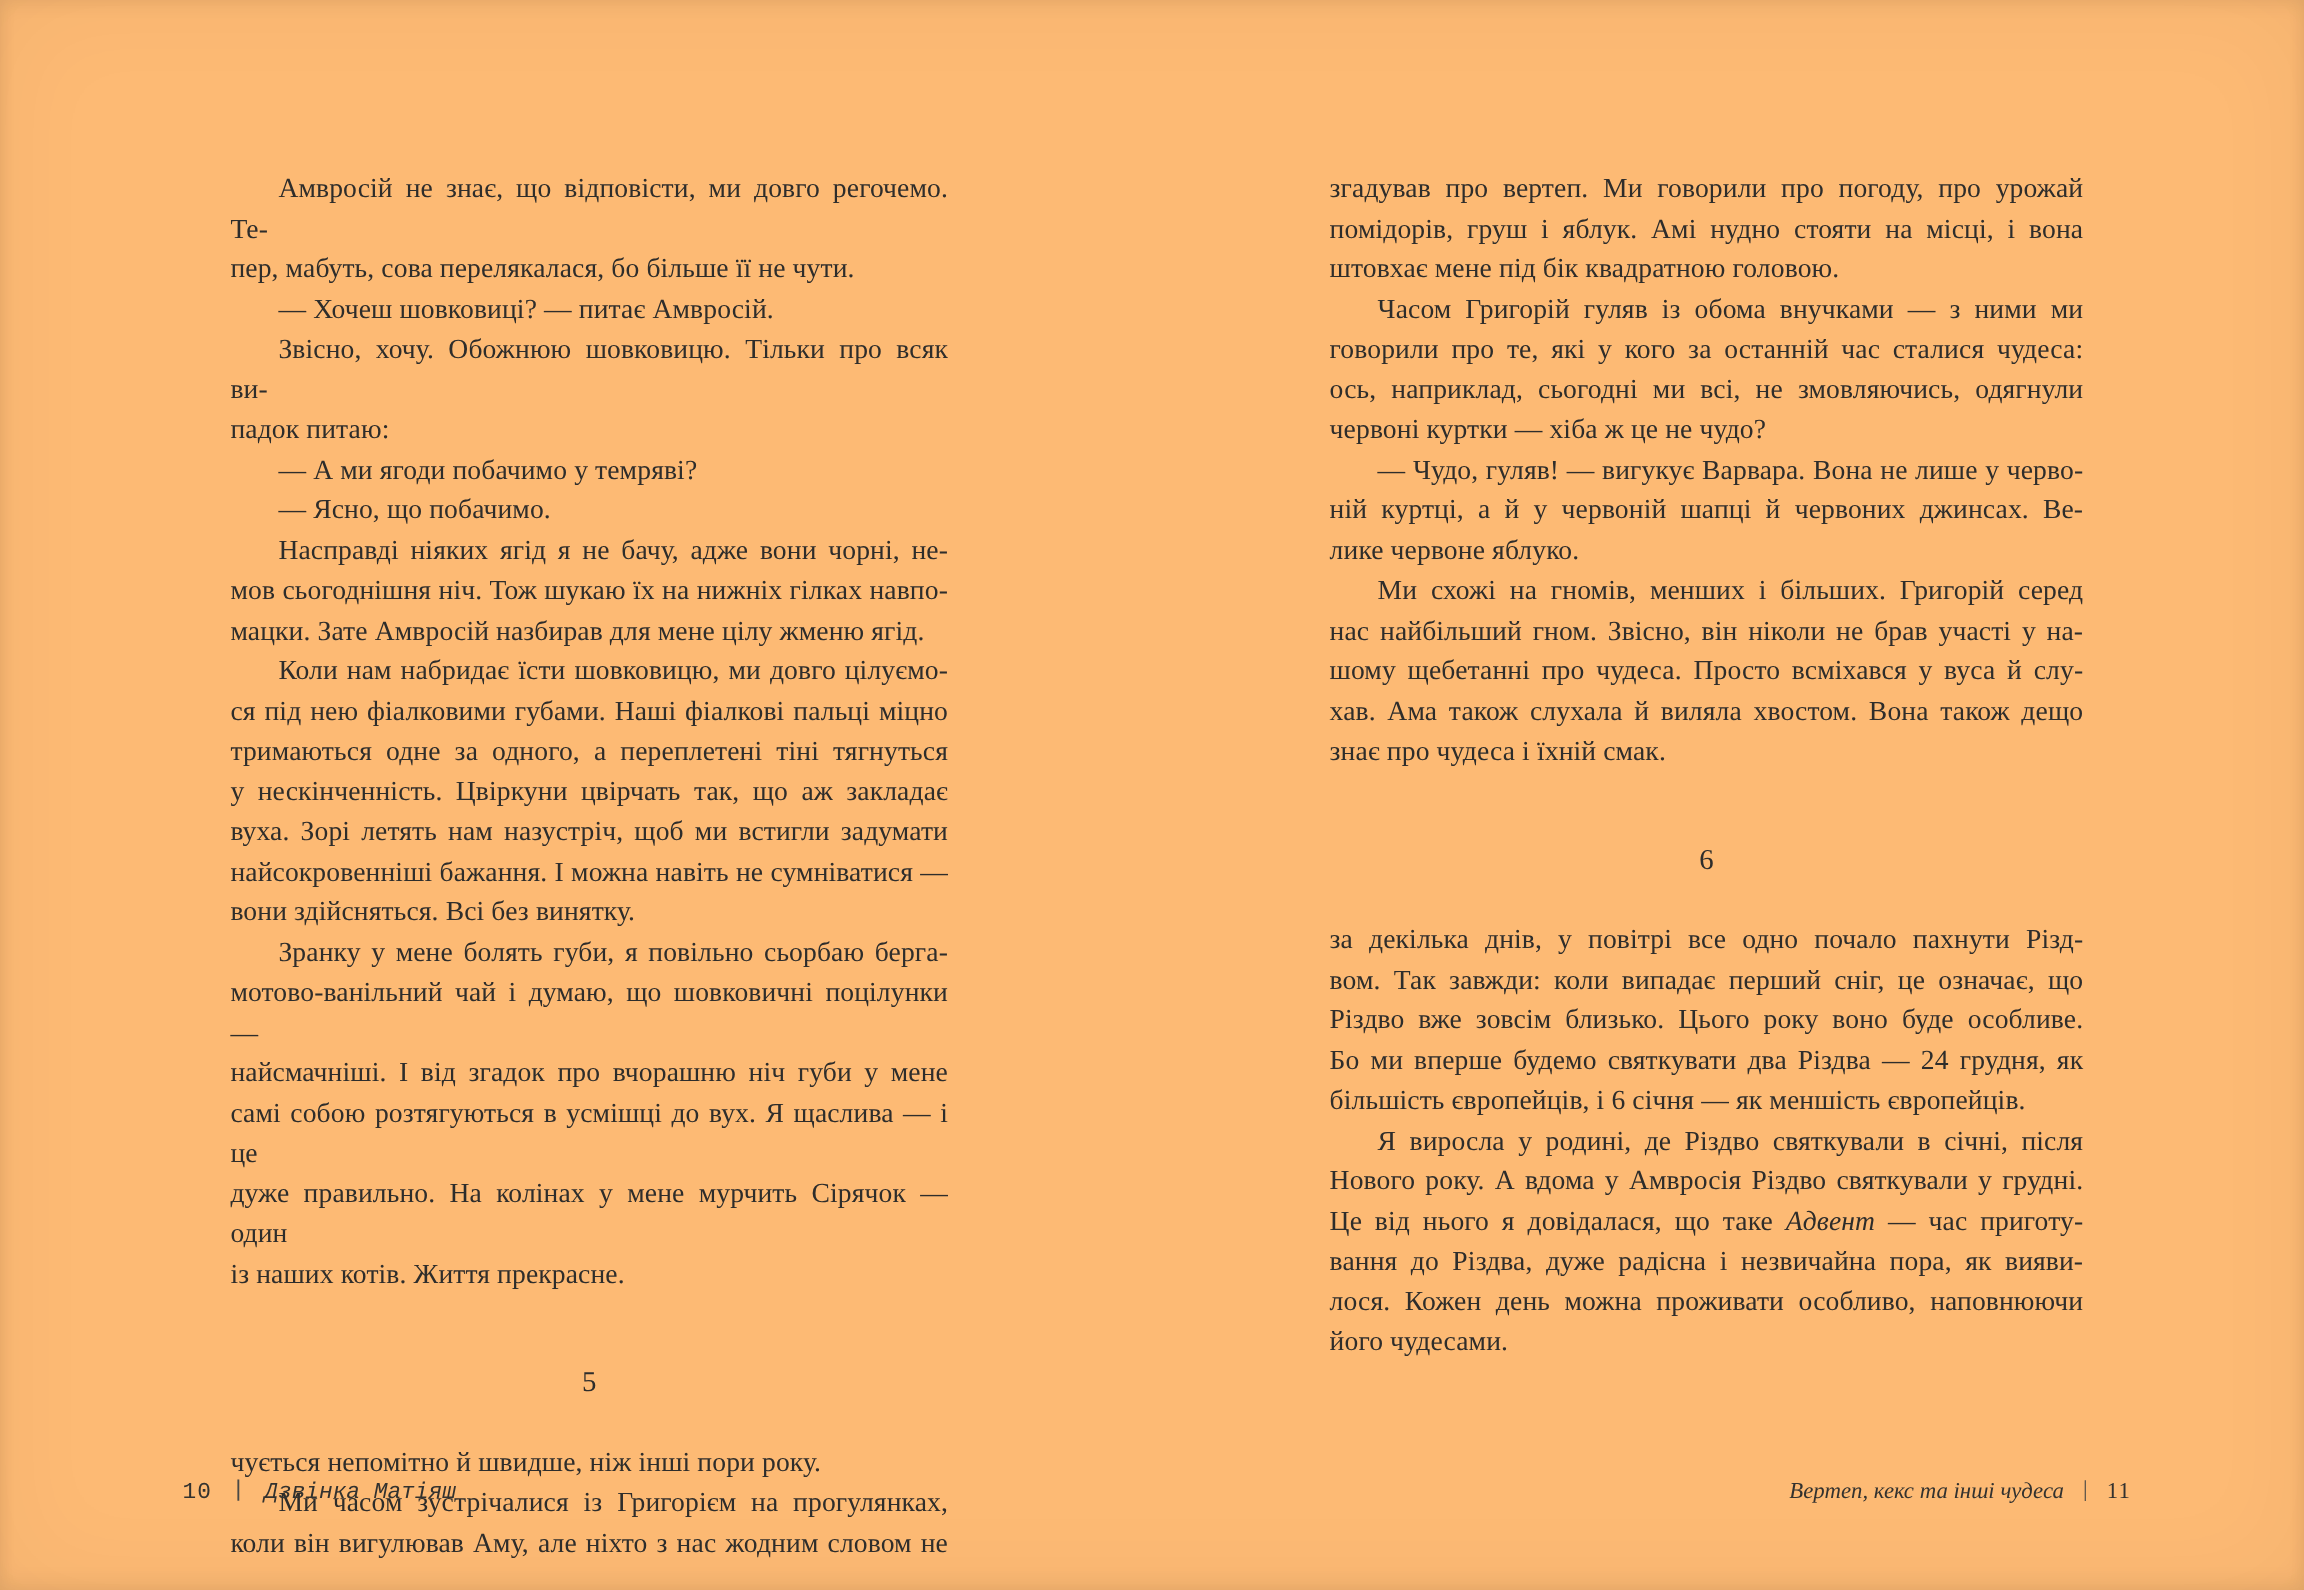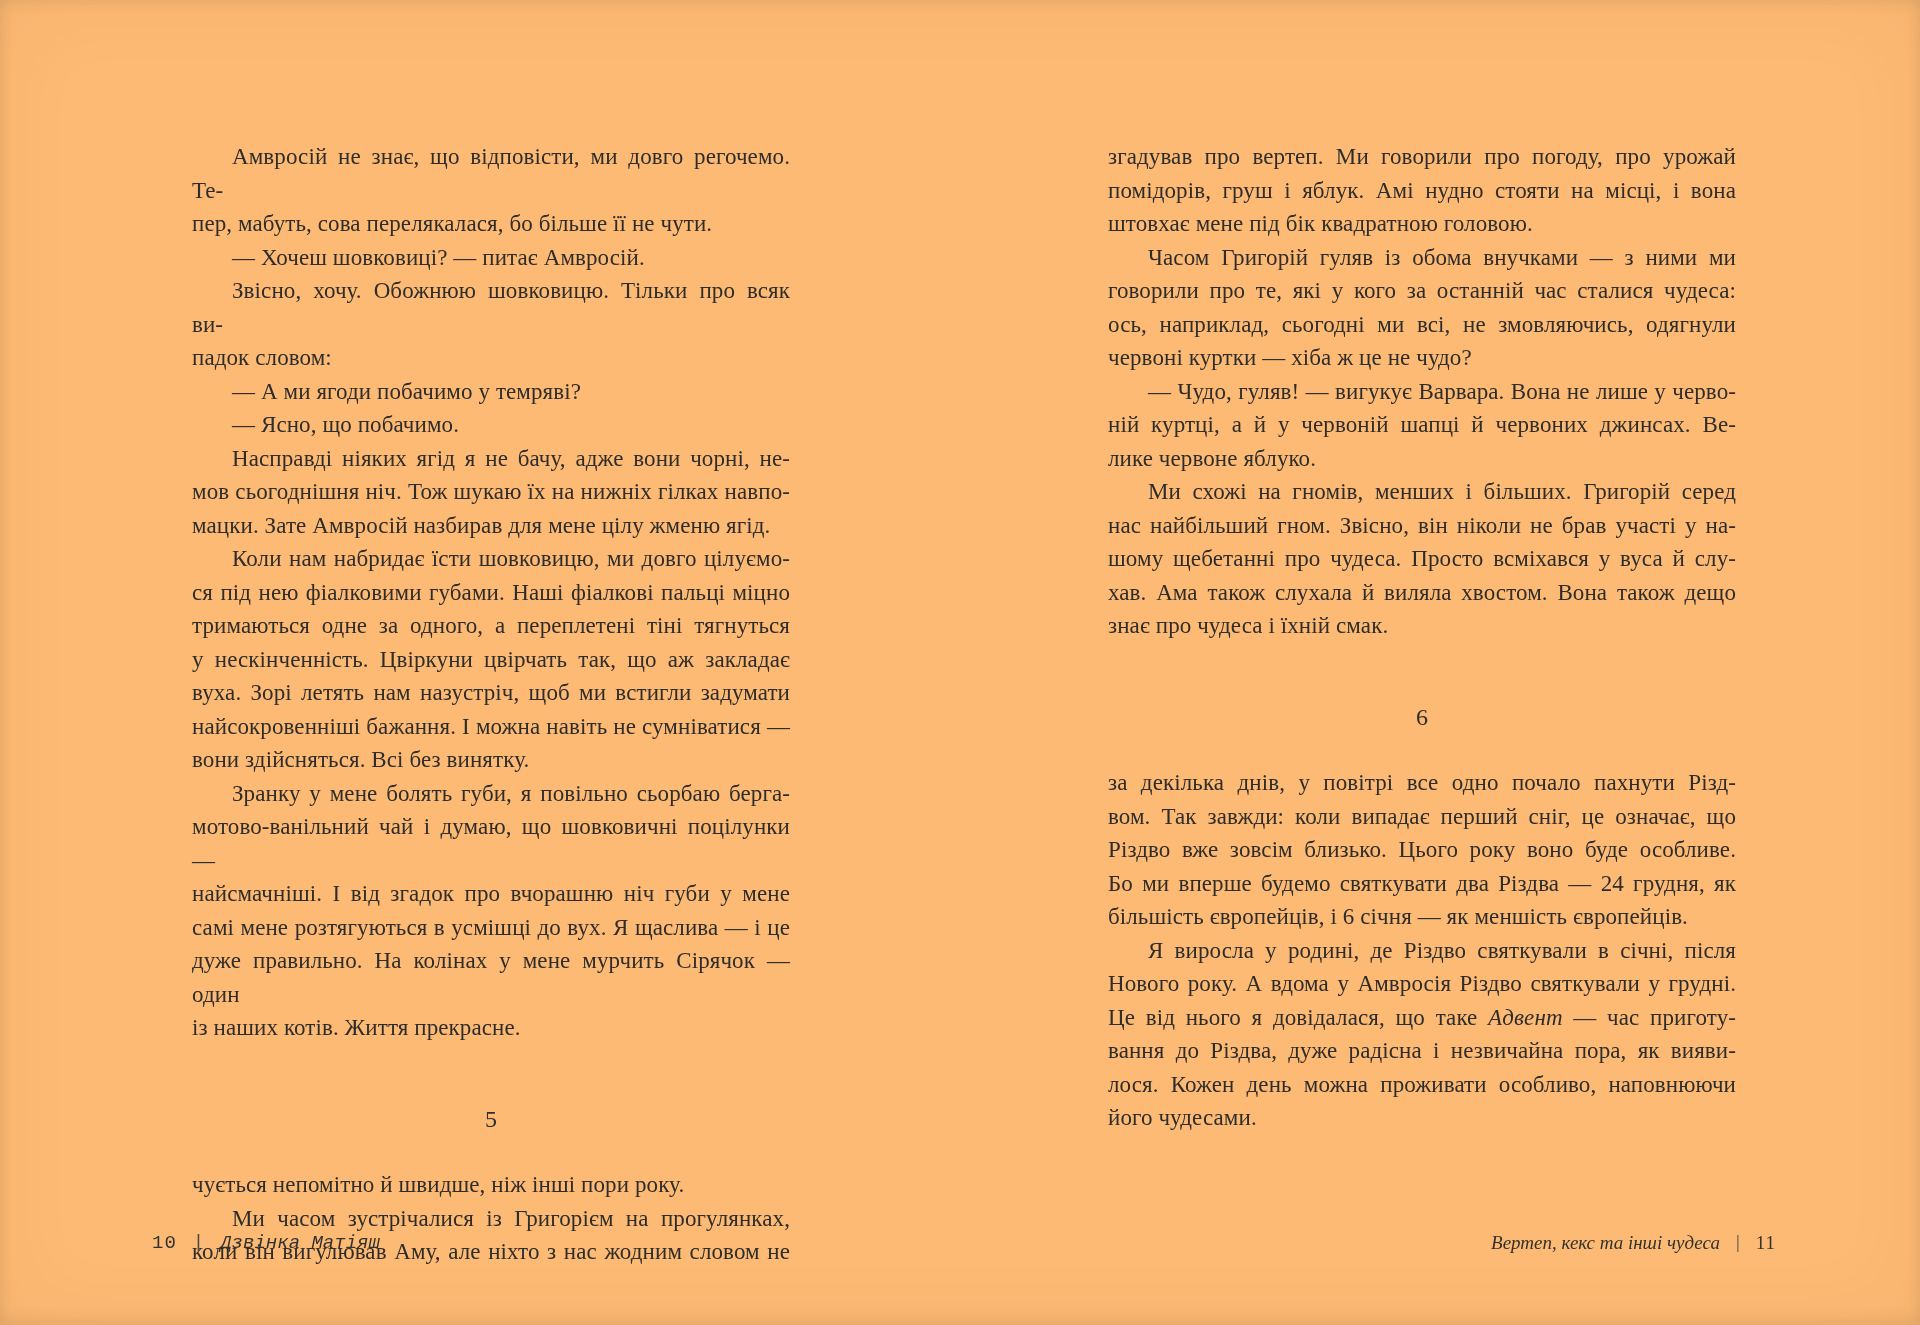--- a/index.html
+++ b/index.html
@@ -79,37 +79,37 @@
 <body>
 
 <div class="spread">
 
   <div class="page left">
     <div class="text-block">
         <div class="line indent">Амвросій не знає, що відповісти, ми довго регочемо. Те-</div>
         <div class="line para-end">пер, мабуть, сова перелякалася, бо більше її не чути.</div>
         <div class="line indent para-end">— Хочеш шовковиці? — питає Амвросій.</div>
         <div class="line indent">Звісно, хочу. Обожнюю шовковицю. Тільки про всяк ви-</div>
-        <div class="line para-end">падок словом:</div>
+        <div class="line para-end">падок питаю:</div>
         <div class="line indent para-end">— А ми ягоди побачимо у темряві?</div>
         <div class="line indent para-end">— Ясно, що побачимо.</div>
         <div class="line indent">Насправді ніяких ягід я не бачу, адже вони чорні, не-</div>
         <div class="line">мов сьогоднішня ніч. Тож шукаю їх на нижніх гілках навпо-</div>
         <div class="line para-end">мацки. Зате Амвросій назбирав для мене цілу жменю ягід.</div>
         <div class="line indent">Коли нам набридає їсти шовковицю, ми довго цілуємо-</div>
         <div class="line">ся під нею фіалковими губами. Наші фіалкові пальці міцно</div>
         <div class="line">тримаються одне за одного, а переплетені тіні тягнуться</div>
         <div class="line">у нескінченність. Цвіркуни цвірчать так, що аж закладає</div>
         <div class="line">вуха. Зорі летять нам назустріч, щоб ми встигли задумати</div>
         <div class="line">найсокровенніші бажання. І можна навіть не сумніватися —</div>
         <div class="line para-end">вони здійсняться. Всі без винятку.</div>
         <div class="line indent">Зранку у мене болять губи, я повільно сьорбаю берга-</div>
         <div class="line">мотово-ванільний чай і думаю, що шовковичні поцілунки —</div>
         <div class="line">найсмачніші. І від згадок про вчорашню ніч губи у мене</div>
-        <div class="line">самі мене розтягуються в усмішці до вух. Я щаслива — і це</div>
+        <div class="line">самі собою розтягуються в усмішці до вух. Я щаслива — і це</div>
         <div class="line">дуже правильно. На колінах у мене мурчить Сірячок — один</div>
         <div class="line para-end">із наших котів. Життя прекрасне.</div>
         <div class="section-heading">5</div>
         <div class="line para-end">чується непомітно й швидше, ніж інші пори року.</div>
         <div class="line indent">Ми часом зустрічалися із Григорієм на прогулянках,</div>
         <div class="line">коли він вигулював Аму, але ніхто з нас жодним словом не</div>
       </div>
     <div class="footer footer-left">
       <span class="pagenum">10</span><span class="divider">|</span><span class="running">Дзвінка Матіяш</span>
     </div>

